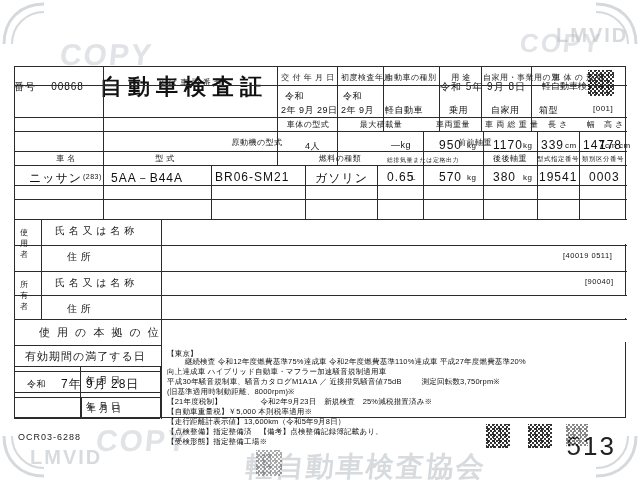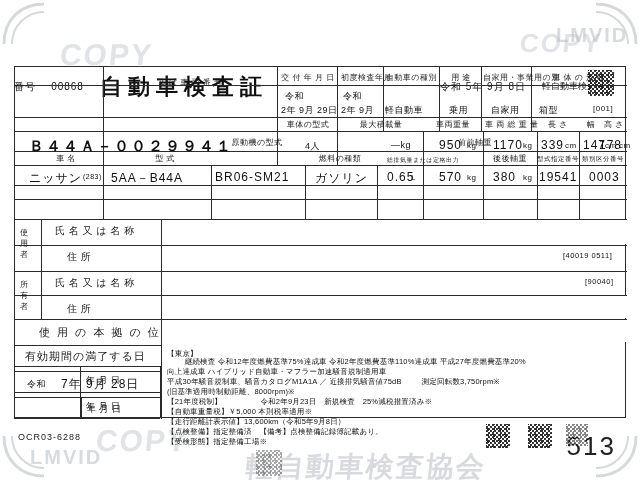--- a/index.html
+++ b/index.html
@@ -194,21 +194,21 @@
   <div class="ln vl" style="left:522px;top:98px;height:54px;"></div>
   <div class="ln vl" style="left:564px;top:98px;height:54px;"></div>
 
   <div class="ln vl" style="left:26px;top:152px;height:100px;"></div>
   <div class="ln vl" style="left:146px;top:152px;height:200px;"></div>
   <div class="ln vl" style="left:66px;top:330px;height:22px;"></div>
 
   <div class="lbl c" style="left:100px;top:11px;width:150px;">又 は 車 両 番 号</div>
   <div class="lbl c" style="left:266px;top:6px;width:54px;">交 付 年 月 日</div>
   <div class="lbl c" style="left:326px;top:6px;width:40px;">初度検査年月</div>
-  <div class="lbl c" style="left:370px;top:6px;width:52px;text-align:right;">自動車の種別</div>
+  <div class="lbl c" style="left:370px;top:6px;width:52px;">自動車の種別</div>
   <div class="lbl c" style="left:428px;top:6px;width:36px;">用 途</div>
   <div class="lbl c" style="left:468px;top:6px;width:46px;">自家用・事業用の別</div>
   <div class="lbl c" style="left:518px;top:6px;width:92px;">車 体 の 形 状</div>
 
   <div class="val sm" style="left:270px;top:23px;">令和</div>
   <div class="val sm" style="left:266px;top:37px;">2年 9月 29日</div>
   <div class="val sm" style="left:328px;top:23px;">令和</div>
   <div class="val sm" style="left:326px;top:37px;">2年 9月</div>
   <div class="val sm" style="left:370px;top:37px;">軽自動車</div>
   <div class="val sm" style="left:434px;top:37px;">乗用</div>
@@ -217,21 +217,20 @@
   <div class="val sm" style="left:578px;top:37px;font-size:8px;">[001]</div>
 
   <div class="lbl c" style="left:266px;top:53px;width:54px;">車体の型式</div>
   <div class="lbl c" style="left:326px;top:53px;width:80px;">最大積載量</div>
   <div class="lbl c" style="left:410px;top:53px;width:56px;">車両重量</div>
   <div class="lbl c" style="left:470px;top:53px;width:50px;">車 両 総 重 量</div>
   <div class="lbl c" style="left:524px;top:53px;width:38px;">長 さ</div>
   <div class="lbl c" style="left:566px;top:53px;width:20px;">幅</div>
   <div class="lbl c" style="left:588px;top:53px;width:22px;">高 さ</div>
 
-  <div class="val big" style="left:14px;top:70px;">Ｂ４４Ａ－００２９９４１</div>
   <div class="val sm" style="left:290px;top:73px;">4人</div>
   <div class="val sm" style="left:376px;top:73px;">—kg</div>
   <div class="val mid" style="left:424px;top:71px;">950</div>
   <div class="val sm" style="left:452px;top:74px;font-size:8px;">kg</div>
   <div class="val mid" style="left:478px;top:71px;">1170</div>
   <div class="val sm" style="left:508px;top:74px;font-size:8px;">kg</div>
   <div class="val mid" style="left:526px;top:71px;">339</div>
   <div class="val sm" style="left:550px;top:74px;font-size:8px;">cm</div>
   <div class="val mid" style="left:568px;top:71px;">147</div>
   <div class="val sm" style="left:590px;top:74px;font-size:8px;">cm</div>

